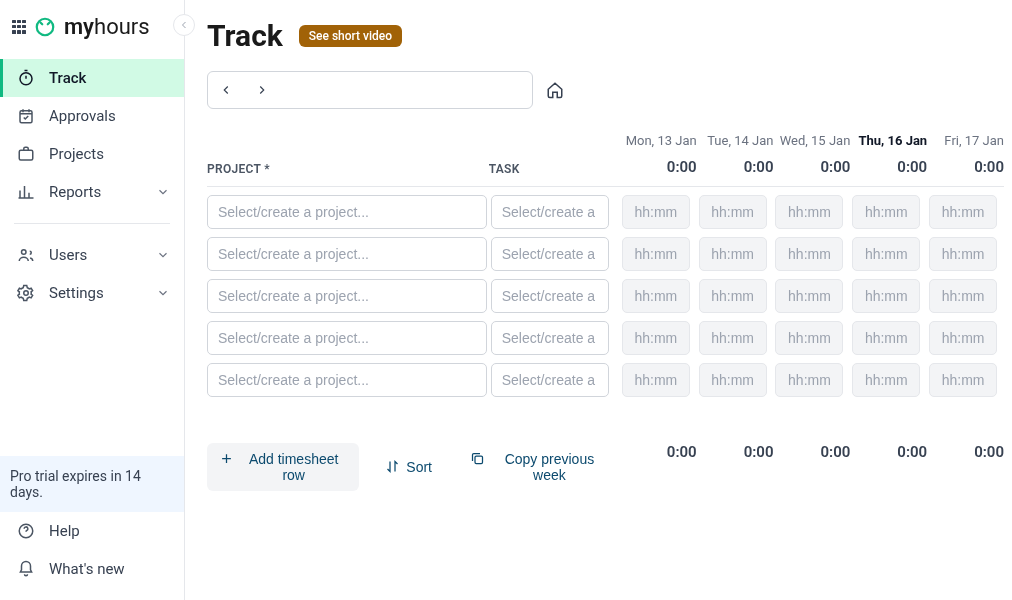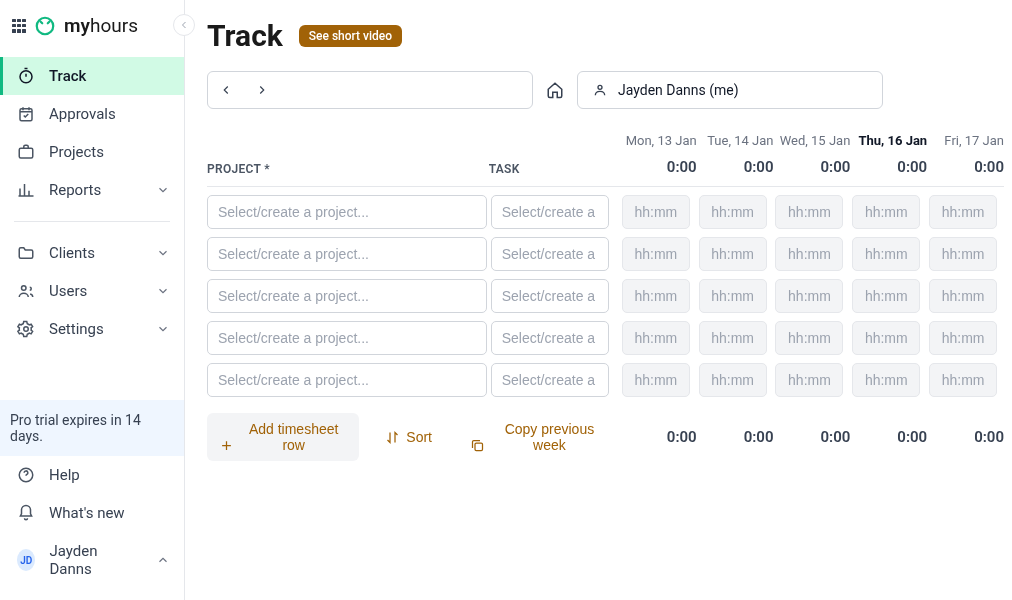--- a/index.html
+++ b/index.html
@@ -43,21 +43,21 @@
     }
     .logo-mark {
       width: 22px;
       height: 22px;
       display: inline-flex;
       align-items: center;
       justify-content: center;
     }
     .logo-text {
       font-weight: 600;
-      font-size: 19px;
+      font-size: 22px;
       color: #1a1a1a;
     }
     .logo-text .light { font-weight: 400; }
     .collapse-btn {
       position: absolute;
       right: -11px;
       top: 14px;
       width: 22px;
       height: 22px;
       border: 1px solid #e5e7eb;
@@ -286,29 +286,30 @@
       color: #374151;
     }
 
     .actions {
       display: flex;
       align-items: center;
       gap: 14px;
     }
     .btn {
       display: inline-flex;
-      align-items: flex-end;
+      align-items: flex-start;
       gap: 6px;
       padding: 8px 12px;
       border-radius: 6px;
       font-size: 14px;
       cursor: pointer;
-      color: #a16207;
+      color: #0c4a6e;
       background: transparent;
       border: none;
+      margin-top: 30px;
     }
     .btn.primary {
       background: #f3f4f6;
     }
     .btn .icon { width: 15px; height: 15px; }
 
     .task-input { width: 118px; }
     .time-input { width: 68px; }
   </style>
 </head>
@@ -385,34 +386,20 @@
               <path d="M6 9l6 6 6-6"></path>
             </svg>
         </span>
       </div>
     </div>
     <div class="nav-divider"></div>
     <div class="nav-group">
       <div class="nav-item">
         <span class="icon">
           <svg viewBox="0 0 24 24" width="18" height="18" fill="none" stroke="currentColor" stroke-width="2">
-              <path d="M3 7a2 2 0 0 1 2-2h4l2 3h8a2 2 0 0 1 2 2v7a2 2 0 0 1-2 2H5a2 2 0 0 1-2-2V7z"></path>
-            </svg>
-        </span>
-        <span>Clients</span>
-        <span class="spacer"></span>
-        <span class="chevron">
-          <svg viewBox="0 0 24 24" width="14" height="14" fill="none" stroke="currentColor" stroke-width="2">
-              <path d="M6 9l6 6 6-6"></path>
-            </svg>
-        </span>
-      </div>
-      <div class="nav-item">
-        <span class="icon">
-          <svg viewBox="0 0 24 24" width="18" height="18" fill="none" stroke="currentColor" stroke-width="2">
               <circle cx="9" cy="8" r="3"></circle>
               <path d="M3 20c0-3 3-5 6-5s6 2 6 5M17 7a2 2 0 1 1 0 4M21 20c0-2-1.5-3.5-3.5-4"></path>
             </svg>
         </span>
         <span>Users</span>
         <span class="spacer"></span>
         <span class="chevron">
           <svg viewBox="0 0 24 24" width="14" height="14" fill="none" stroke="currentColor" stroke-width="2">
               <path d="M6 9l6 6 6-6"></path>
             </svg>
@@ -451,30 +438,20 @@
       <span>Help</span>
     </div>
     <div class="nav-item">
       <span class="icon">
         <svg viewBox="0 0 24 24" width="18" height="18" fill="none" stroke="currentColor" stroke-width="2">
             <path d="M6 8a6 6 0 0 1 12 0v5l1.5 3H4.5L6 13V8zM10 19a2 2 0 0 0 4 0"></path>
           </svg>
       </span>
       <span>What's new</span>
     </div>
-    <div class="nav-item">
-      <span class="user-avatar">JD</span>
-      <span>Jayden Danns</span>
-      <span class="spacer"></span>
-      <span class="chevron">
-        <svg viewBox="0 0 24 24" width="14" height="14" fill="none" stroke="currentColor" stroke-width="2">
-            <path d="M6 15l6-6 6 6"></path>
-          </svg>
-      </span>
-    </div>
   </div>
 </aside>
 
 <main class="main">
   <div class="title-row">
     <h1 class="page-title">Track</h1>
     <span class="video-badge">See short video</span>
   </div>
 
   <div class="controls-row">
@@ -487,29 +464,20 @@
       <div class="arrow-btn">
         <svg viewBox="0 0 24 24" width="14" height="14" fill="none" stroke="currentColor" stroke-width="2">
             <path d="M9 6l6 6-6 6"></path>
           </svg>
       </div>
     </div>
     <div class="home-btn">
       <svg viewBox="0 0 24 24" width="18" height="18" fill="none" stroke="currentColor" stroke-width="2">
           <path d="M3 11l9-8 9 8v9a2 2 0 0 1-2 2h-4v-7h-6v7H5a2 2 0 0 1-2-2v-9z"></path>
         </svg>
-    </div>
-    <div class="user-select">
-      <span class="icon">
-        <svg viewBox="0 0 24 24" width="16" height="16" fill="none" stroke="currentColor" stroke-width="2">
-            <circle cx="12" cy="8" r="3"></circle>
-            <path d="M5 20c0-3.5 3-6 7-6s7 2.5 7 6"></path>
-          </svg>
-      </span>
-      <span>Jayden Danns (me)</span>
     </div>
   </div>
 
   <table class="timesheet">
     <thead>
       <tr class="header-row" id="header-row">
         <th class="col-project" rowspan="2">PROJECT *</th>
         <th class="col-task" rowspan="2">TASK</th>
 
       <th class="col-day">Mon, 13 Jan</th>

